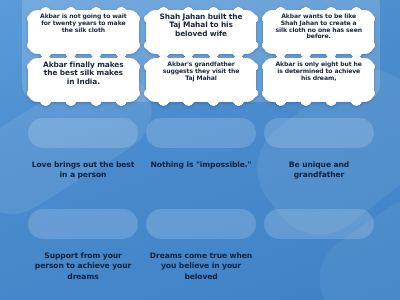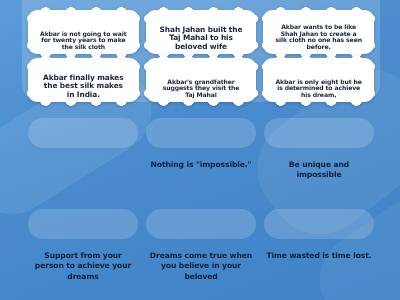--- a/index.html
+++ b/index.html
@@ -83,21 +83,21 @@
     box-sizing: border-box;
     padding: 0 6px;
   }
 
   
   .cloud {
     position: relative;
     background: #ffffff;
     border-radius: 9px;
     display: flex;
-    align-items: flex-end;
+    align-items: flex-start;
     justify-content: center;
     text-align: center;
     box-sizing: border-box;
     padding: 3px 12px;
     filter: drop-shadow(0 1px 1.5px rgba(20,50,90,0.30));
   }
   
   .cloud::before {
     content: "";
     position: absolute;
@@ -209,36 +209,36 @@
       <span class="cloud-text t-sm">Akbar's grandfather suggests they visit the Taj Mahal</span>
     </div>
     <div class="cloud">
       <span class="cloud-text t-sm">Akbar is only eight but he is determined to achieve his dream,</span>
     </div>
   </div>
 
   <div class="zone-grid">
     <div class="zone-cell">
       <div class="zone-slot"></div>
+      <div class="zone-label">Love brings out the best in a person</div>
     </div>
     <div class="zone-cell">
       <div class="zone-slot"></div>
       <div class="zone-label">Nothing is "impossible."</div>
     </div>
     <div class="zone-cell">
       <div class="zone-slot"></div>
-      <div class="zone-label">Be unique and impossible</div>
+      <div class="zone-label">Be unique and grandfather</div>
     </div>
     <div class="zone-cell">
       <div class="zone-slot"></div>
       <div class="zone-label">Support from your person to achieve your dreams</div>
     </div>
     <div class="zone-cell">
       <div class="zone-slot"></div>
       <div class="zone-label">Dreams come true when you believe in your beloved</div>
     </div>
     <div class="zone-cell">
       <div class="zone-slot"></div>
-      <div class="zone-label">Time wasted is time lost.</div>
     </div>
   </div>
 
 </div>
 
 </body></html>

